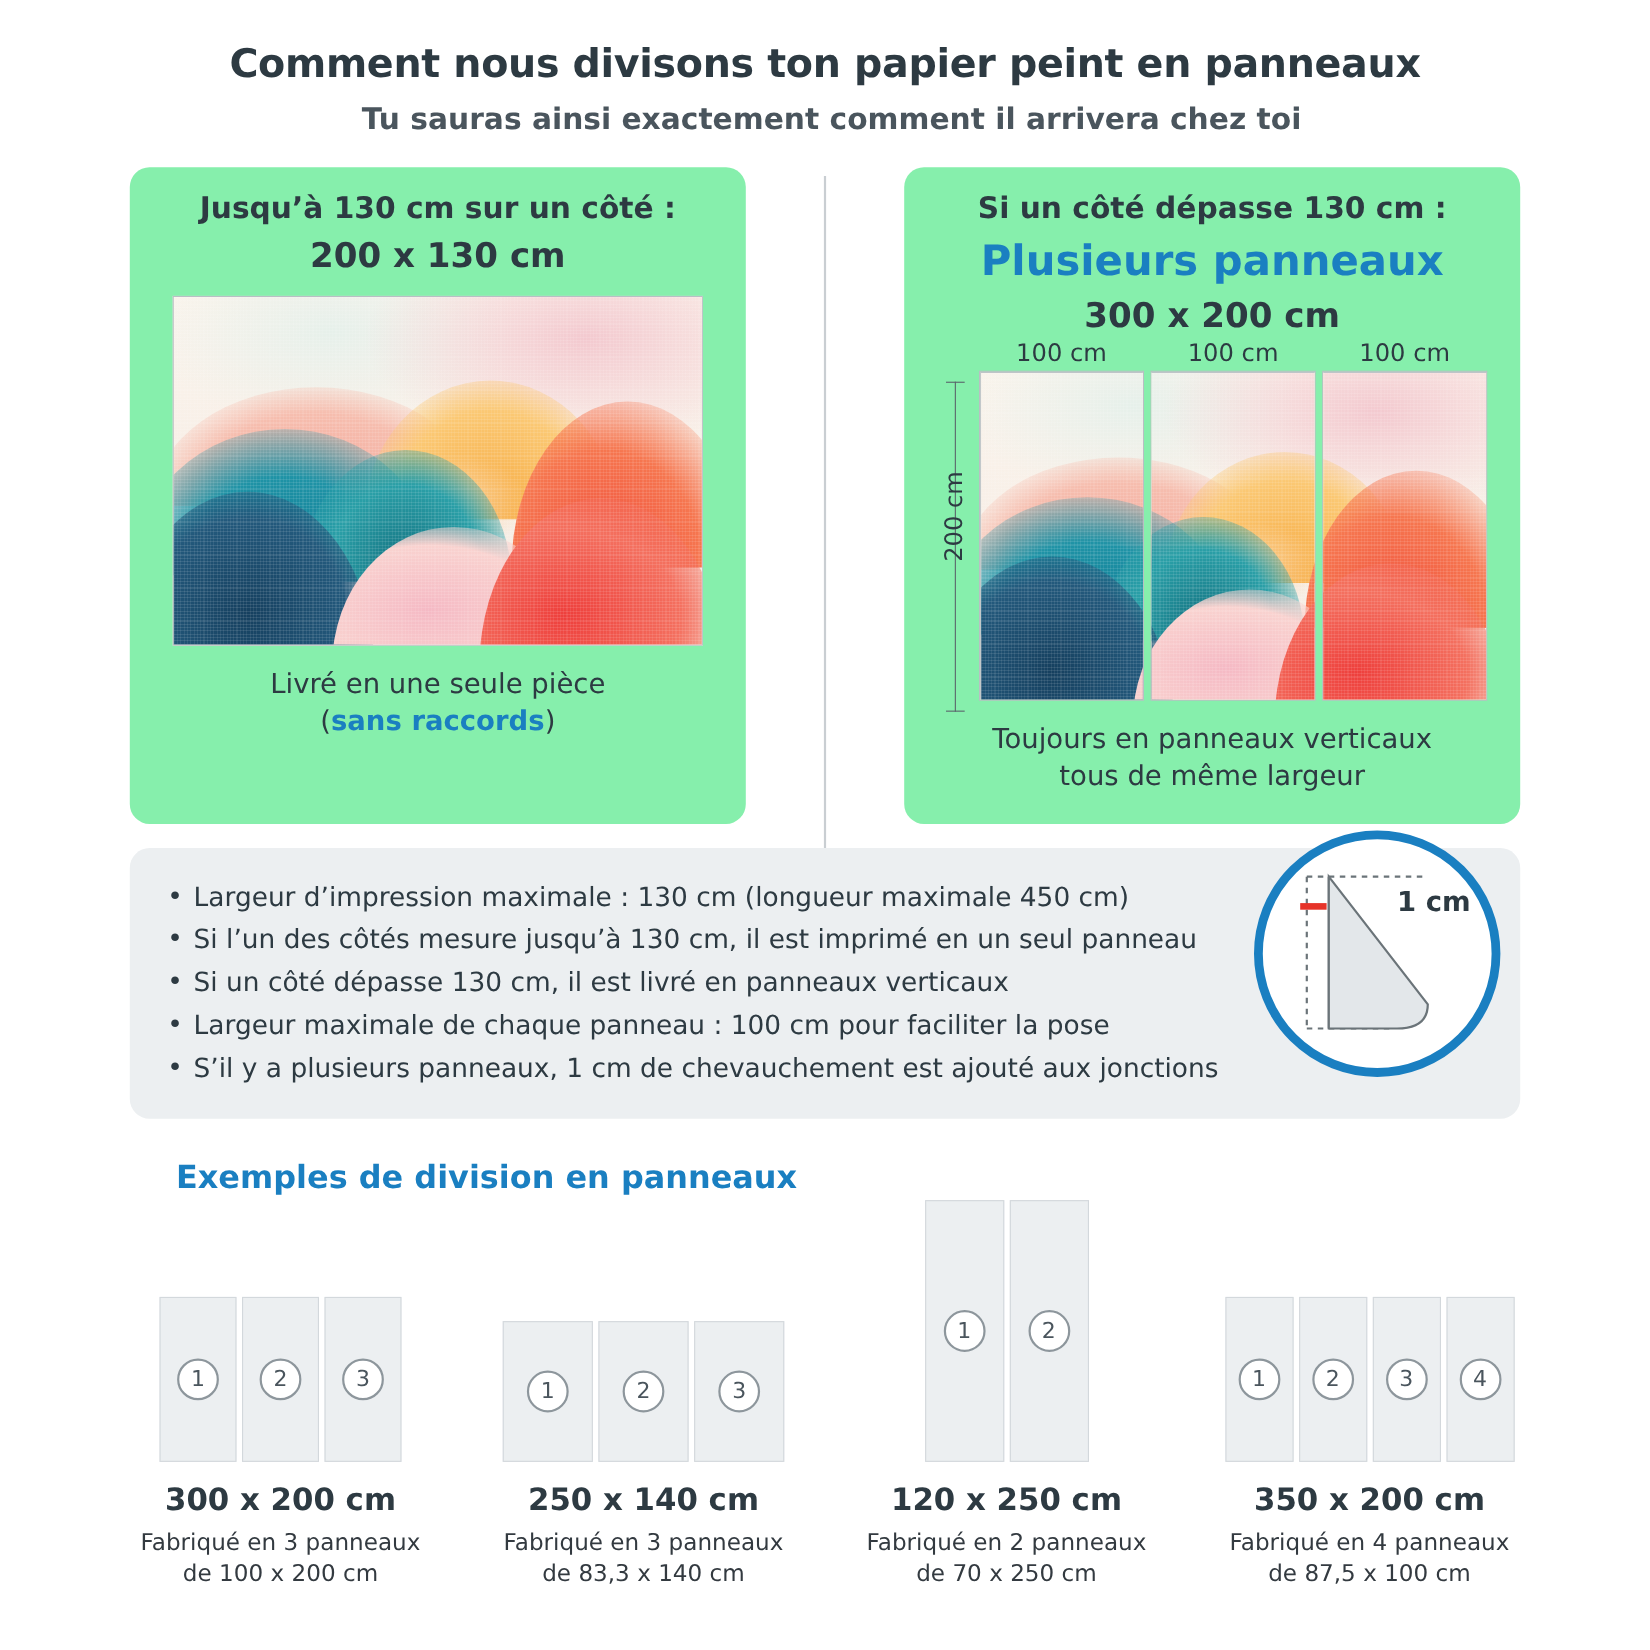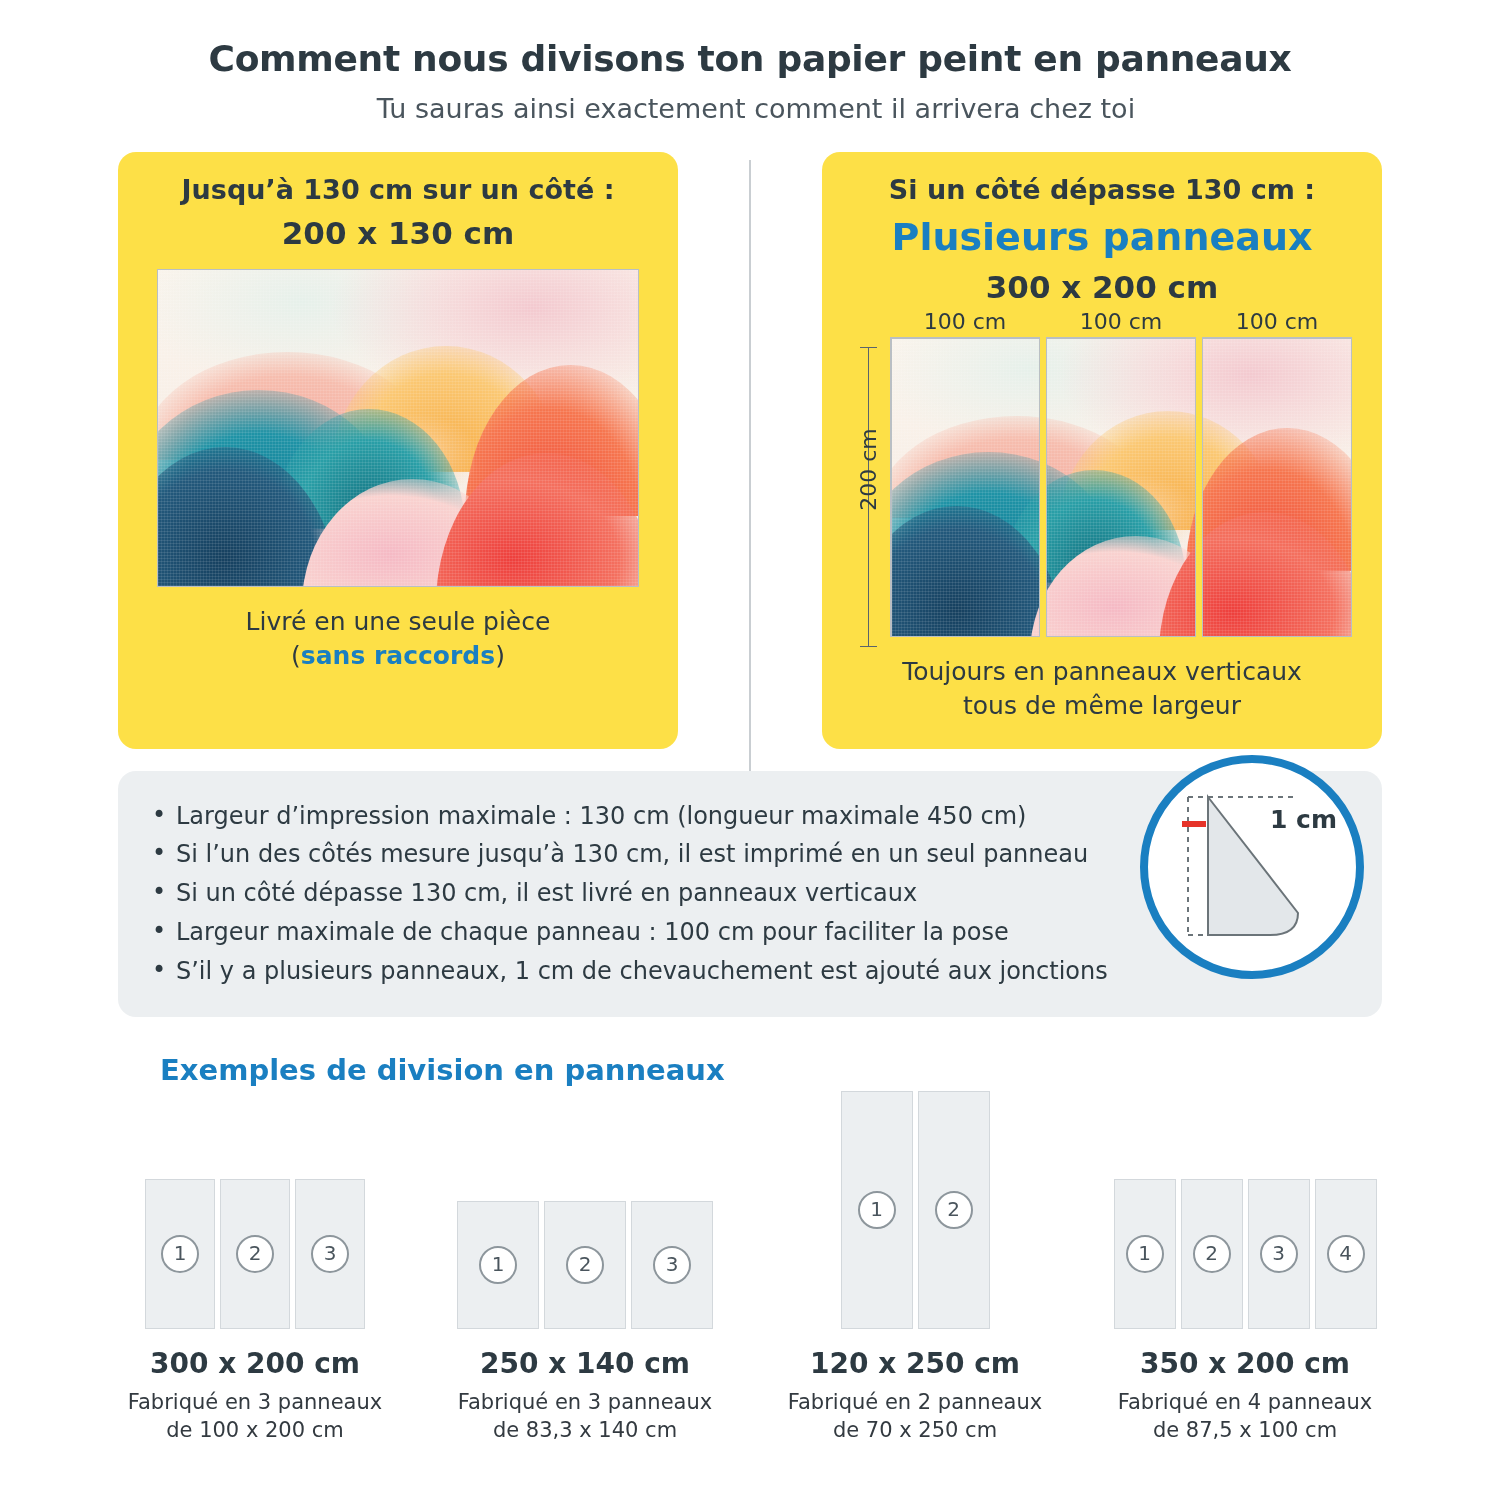--- a/index.html
+++ b/index.html
@@ -29,33 +29,33 @@
   .title {
     font-size: 36px;
     font-weight: bold;
     color: #2d3a42;
     letter-spacing: -0.3px;
   }
   .subtitle {
     font-size: 27px;
     color: #4a555d;
     margin-top: 14px;
-    font-weight: normal;
+    font-weight: bold;
     padding-left: 12px;
   }
 
   
   .top-row {
     display: flex;
     justify-content: space-between;
     margin: 28px 118px 0 118px;
     position: relative;
   }
   .card {
-    background: #fde047;
+    background: #86efac;
     border-radius: 18px;
     width: 560px;
     padding: 22px 18px 26px 18px;
     box-sizing: border-box;
     text-align: center;
   }
   .card-head {
     font-size: 27px;
     font-weight: bold;
     color: #2d3a42;

